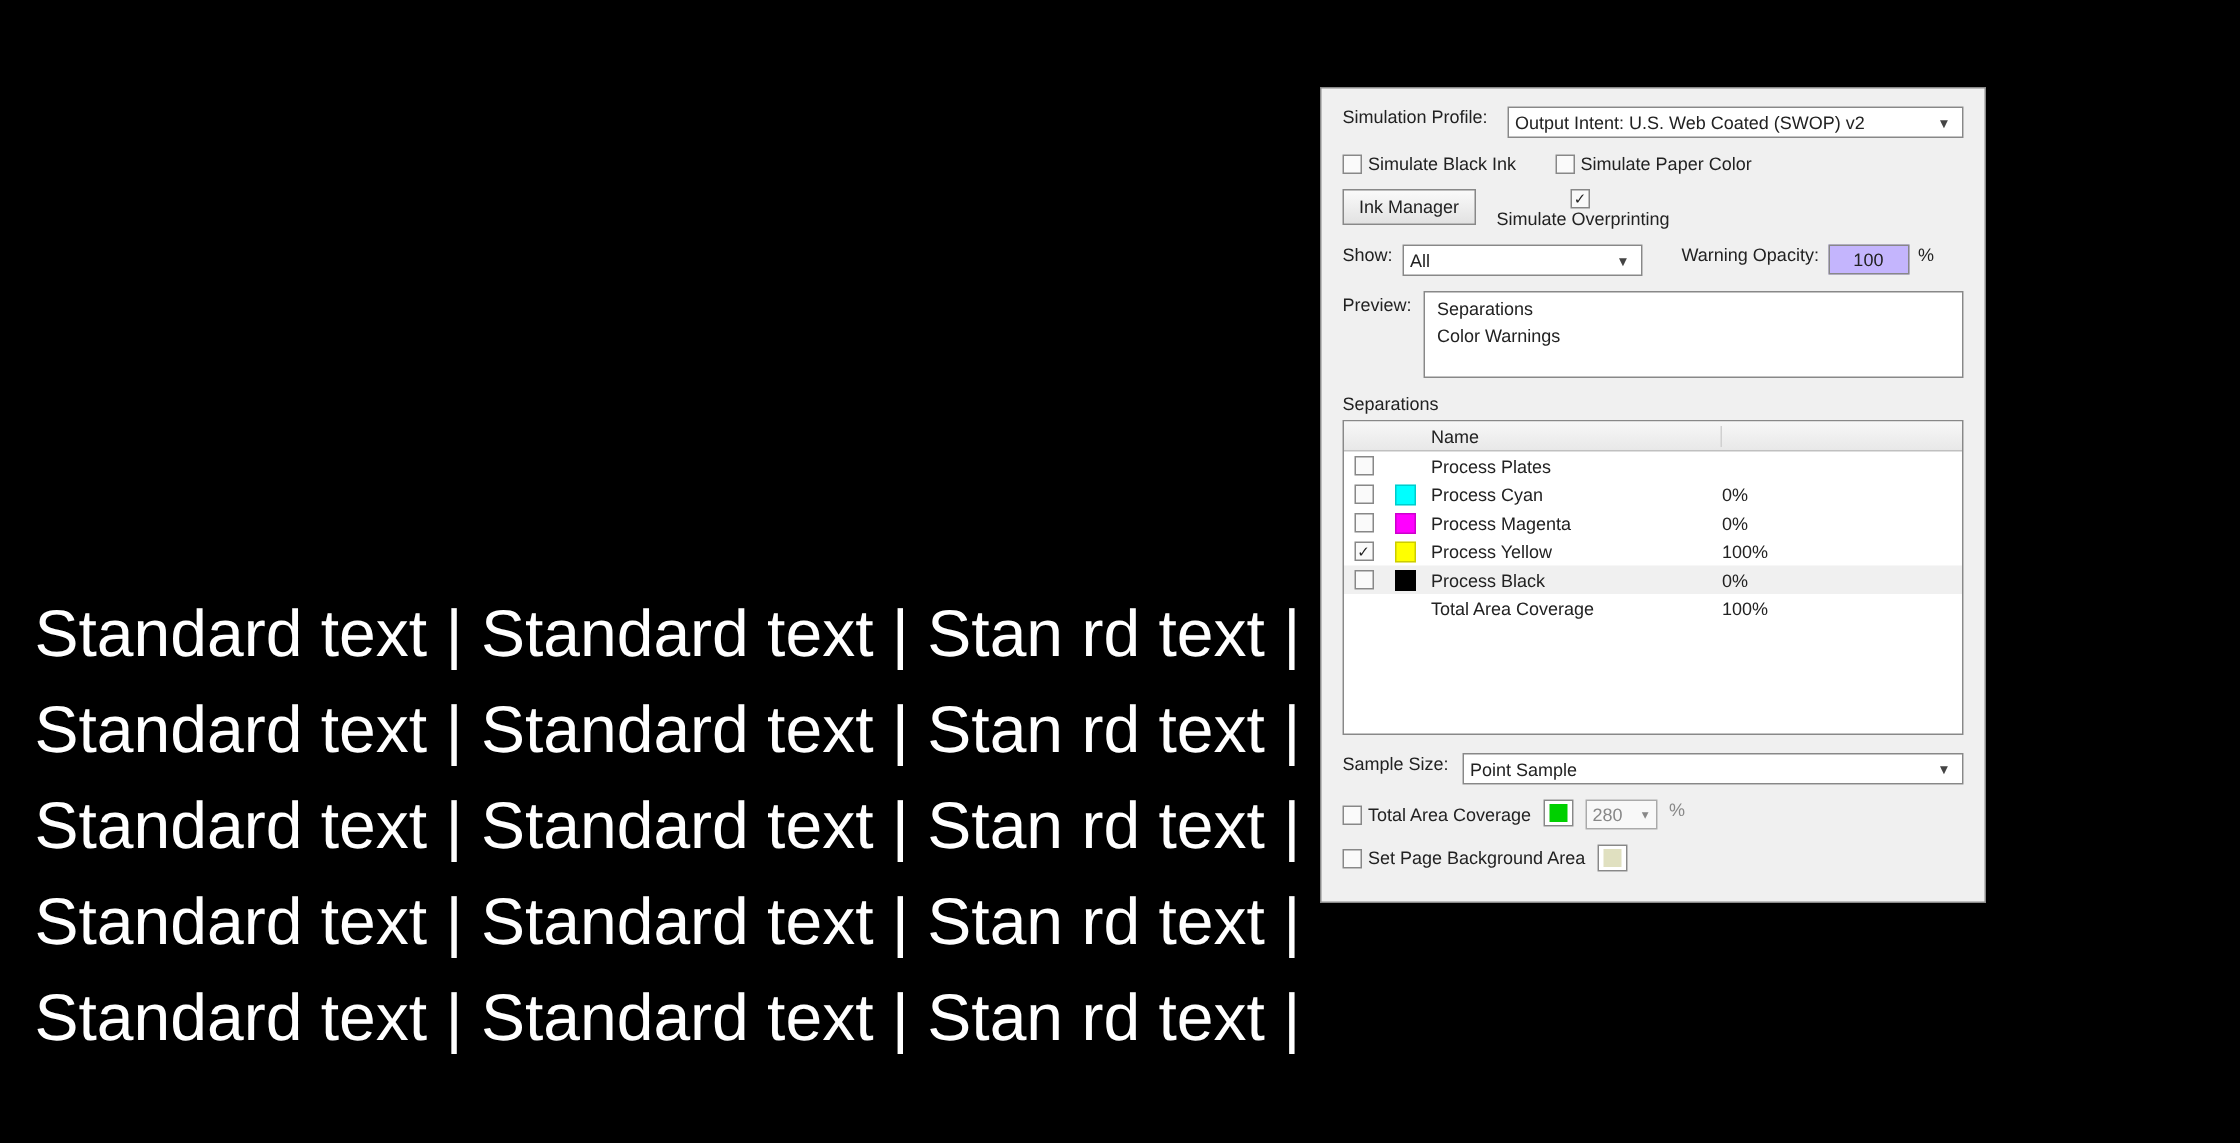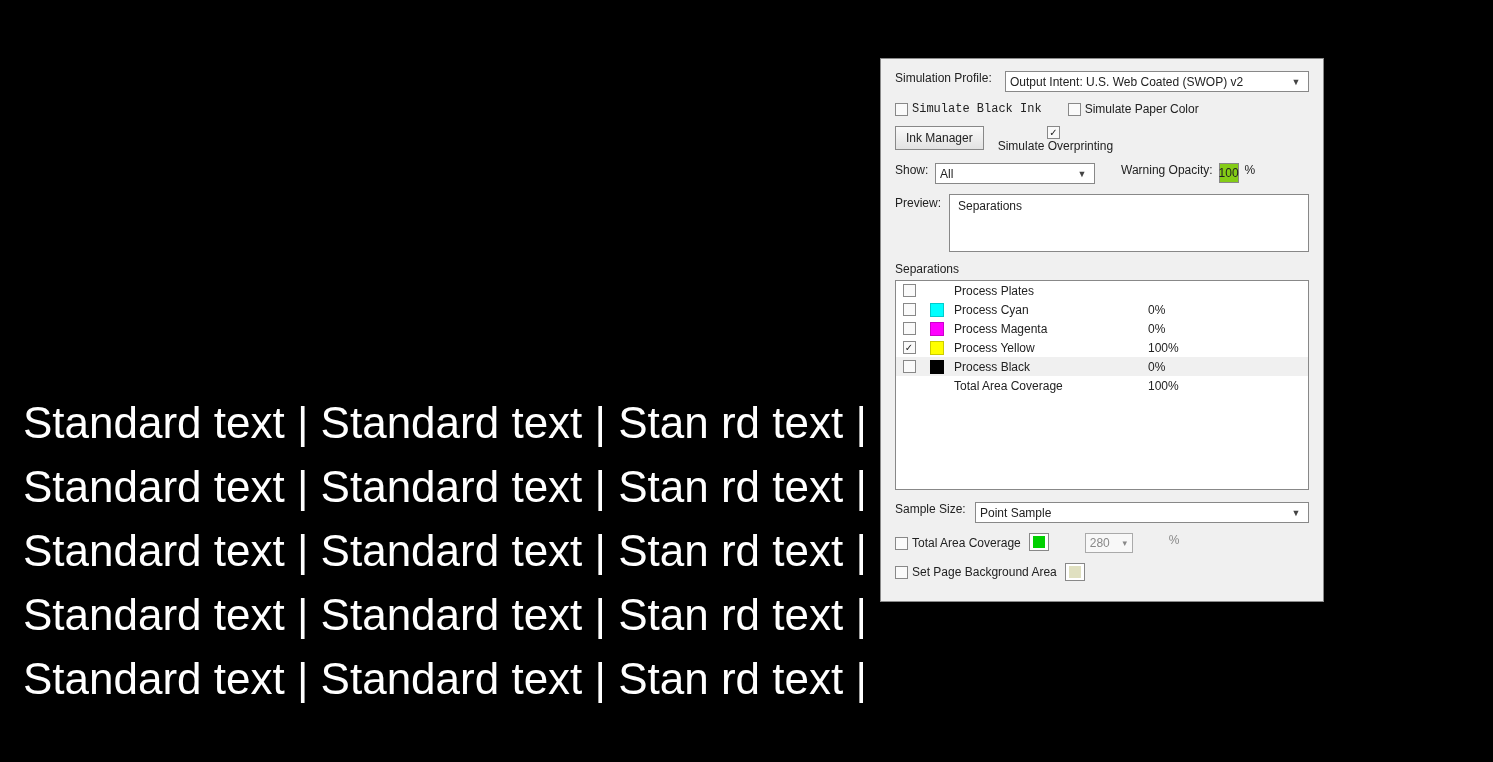--- a/index.html
+++ b/index.html
@@ -90,22 +90,22 @@
     background: linear-gradient(#fafafa,#e2e2e2);
     height: 24px;
     padding: 0 10px;
     display: inline-flex;
     align-items: center;
     font-size: 12px;
     cursor: pointer;
   }
   .numbox {
     border: 1px solid #888;
-    background: #84cc16;
-    width: 20px; height: 20px;
+    background: #c4b5fd;
+    width: 54px; height: 20px;
     text-align: center;
     font-size: 12px;
     display: inline-flex;
     align-items: center;
     justify-content: center;
   }
   .listbox {
     border: 1px solid #888;
     background: #fff;
     padding: 2px 0;
@@ -157,21 +157,21 @@
   .colorwell .inner { width: 12px; height: 12px; }
   .spinbox {
     display: inline-flex;
     align-items: center;
     border: 1px solid #aaa;
     height: 20px;
     background: #f8f8f8;
   }
   .spinbox .val { width: 32px; text-align:left; padding-left:4px; font-size:12px; color:#888; }
   .spinbox .spin-arrow { width: 14px; text-align:center; font-size:9px; color:#888; }
-  .disabled { color: #888; margin-left: 28px; }
+  .disabled { color: #888; }
 </style>
 </head>
 <body>
 
 <div class="bg-text">
   <div>Standard text | Standard text | Stan                                          rd text |</div>
   <div>Standard text | Standard text | Stan                                          rd text |</div>
   <div>Standard text | Standard text | Stan                                          rd text |</div>
   <div>Standard text | Standard text | Stan                                          rd text |</div>
   <div>Standard text | Standard text | Stan                                          rd text |</div>
@@ -183,21 +183,21 @@
 
     <div class="row">
       <span class="lbl">Simulation Profile:</span>
       <div class="select">
         <span>Output Intent: U.S. Web Coated (SWOP) v2</span>
         <span class="arrow">▼</span>
       </div>
     </div>
 
     <div class="row" style="gap:26px;">
-      <label style="display:flex;align-items:center;font-family:Liberation Mono, monospace;">
+      <label style="display:flex;align-items:center;">
         <span class="cb"></span>
         <span>Simulate Black Ink</span>
       </label>
       <label style="display:flex;align-items:center;">
         <span class="cb"></span>
         <span>Simulate Paper Color</span>
       </label>
     </div>
 
     <div class="row" style="gap:14px;">
@@ -220,25 +220,33 @@
       <span class="numbox">
         <span>100</span>
       </span>
       <span style="margin-left:6px;">%</span>
     </div>
 
     <div class="row" style="align-items:flex-start;">
       <span style="min-width:54px;padding-top:2px;">Preview:</span>
       <div class="listbox" style="height:58px;">
         <div class="item">Separations</div>
+        <div class="item">Color Warnings</div>
       </div>
     </div>
 
     <div class="section-label">Separations</div>
     <div class="sep-table">
+      <div class="sep-header">
+        <div class="sep-col-cb"></div>
+        <div class="sep-col-sw"></div>
+        <div class="sep-col-name">Name</div>
+        <div class="sep-col-val"></div>
+        <div class="sep-col-end"></div>
+      </div>
 
       <div class="sep-row">
         <div class="c-cb">
             <span class="cb"></span>
           </div>
         <div class="c-sw"></div>
         <div class="c-name">Process Plates</div>
         <div class="c-val"></div>
         <div class="c-end"></div>
       </div>

